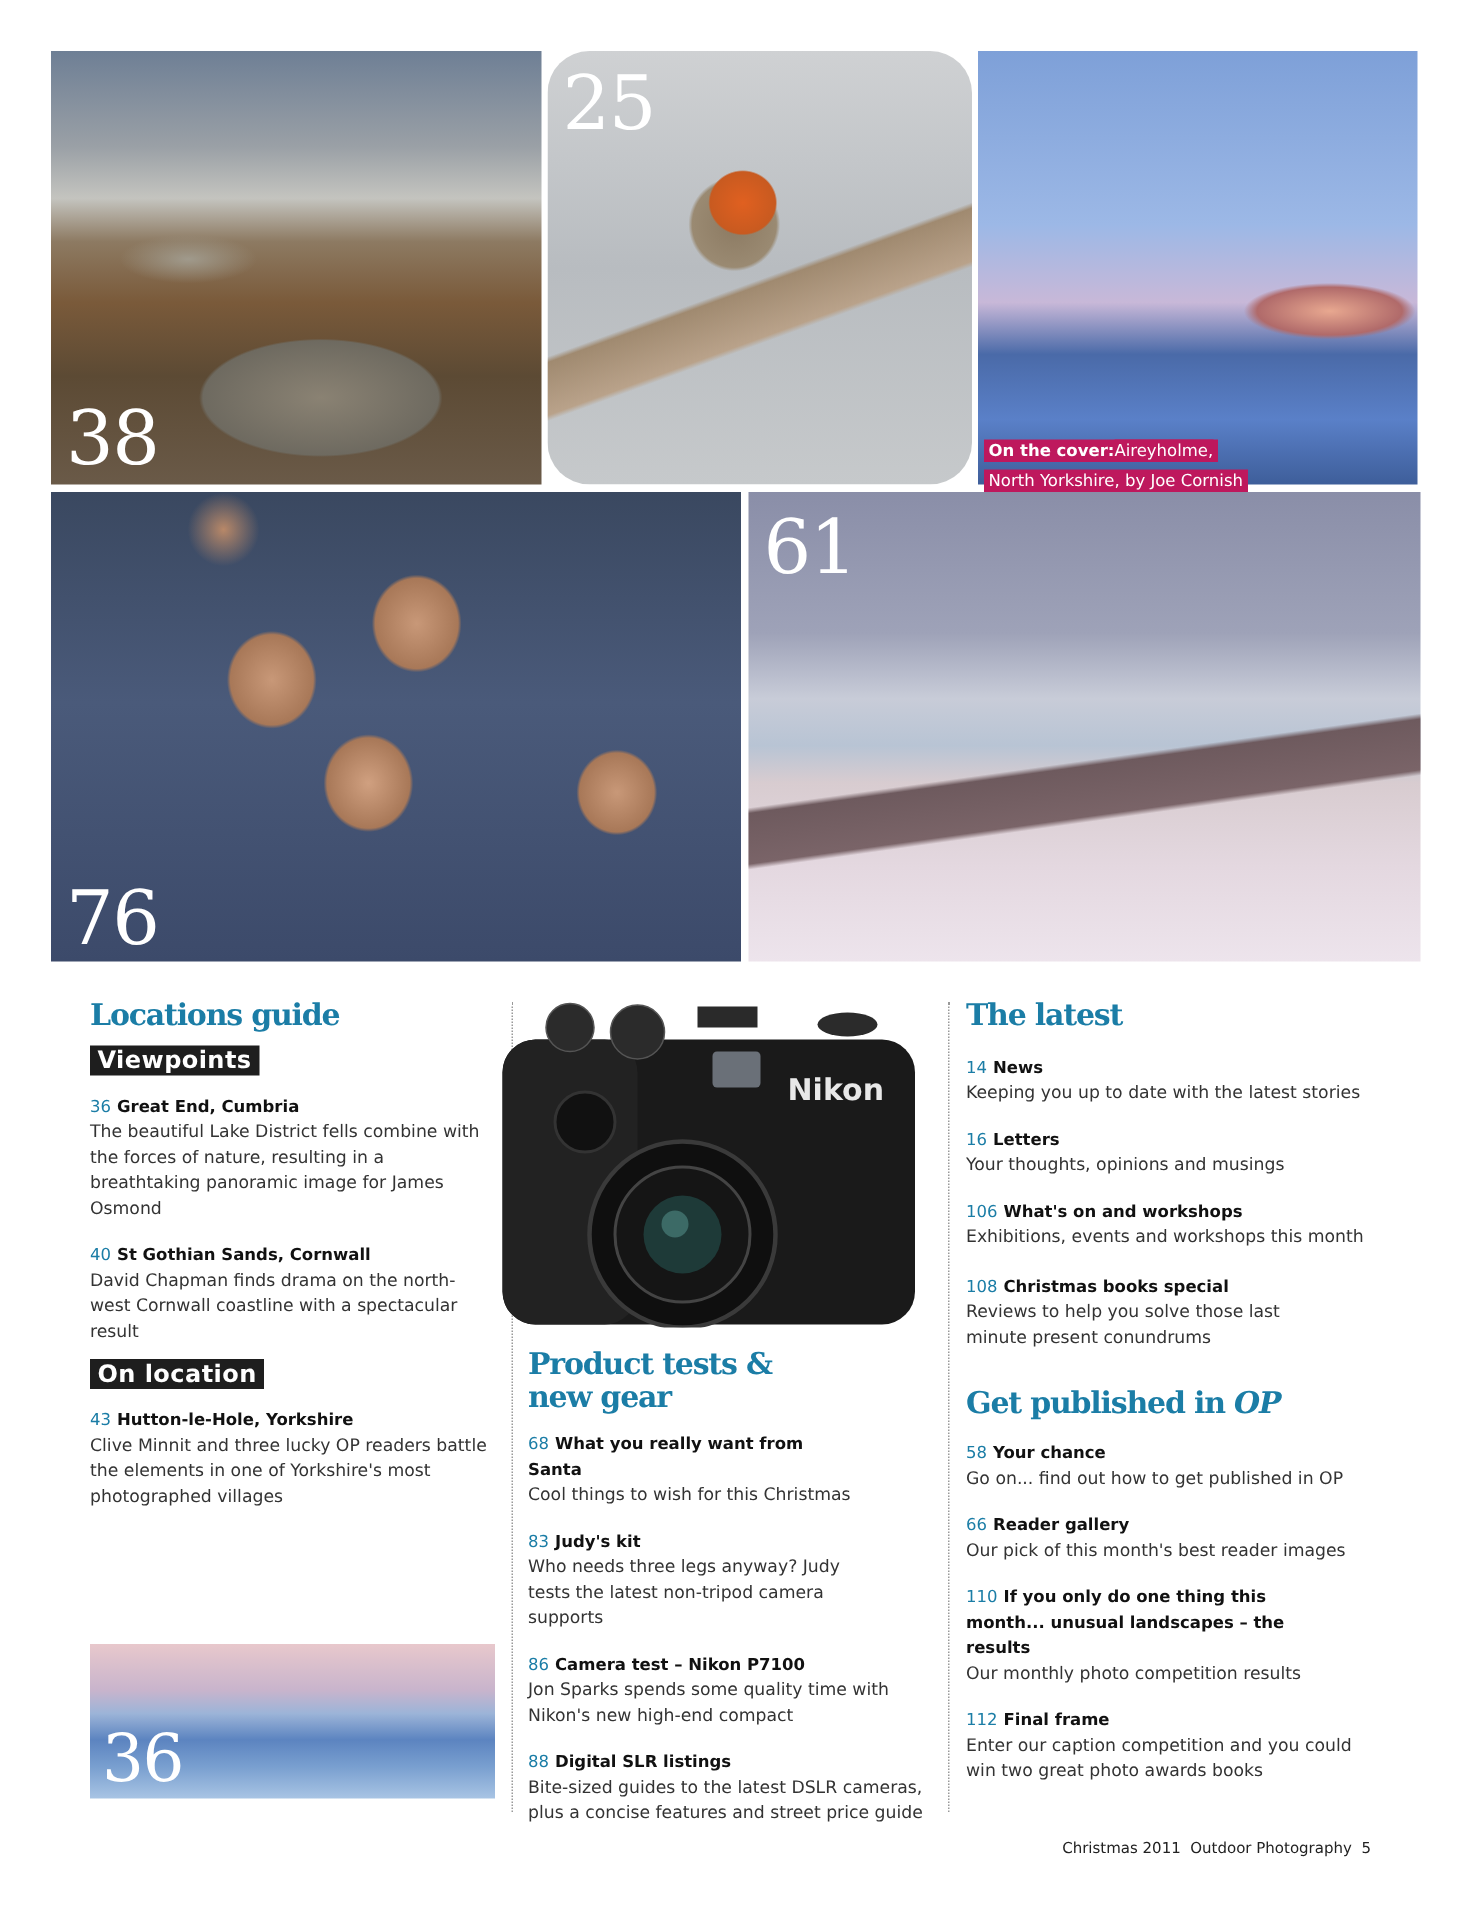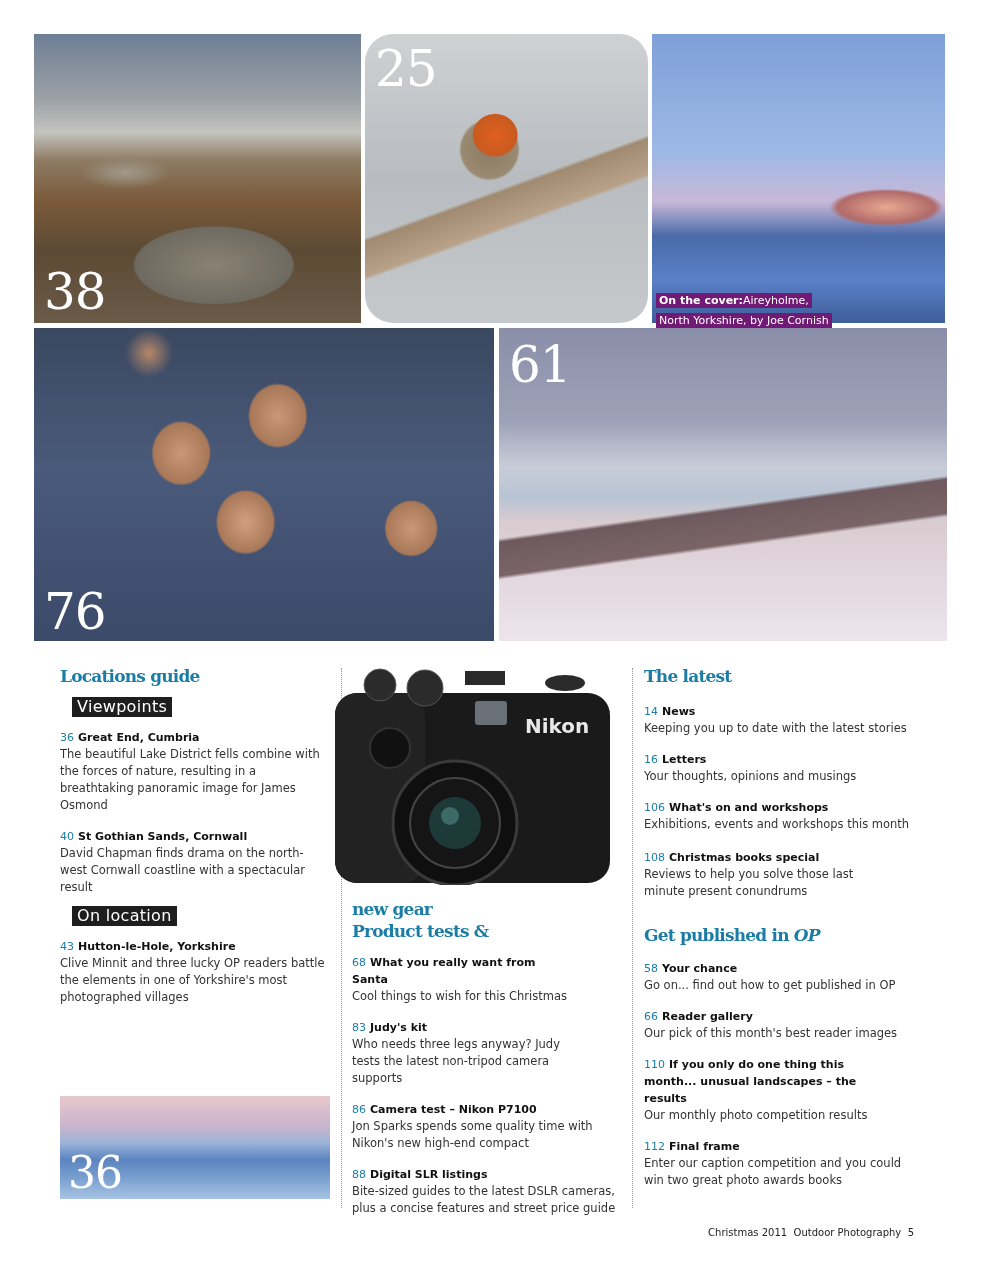--- a/index.html
+++ b/index.html
@@ -31,26 +31,26 @@
       radial-gradient(ellipse 8% 12% at 25% 8%, #b88868 0%, transparent 65%),
       linear-gradient(180deg,#3a4860 0%,#4a5a7a 45%,#3c4a6a 100%);}
   #p61{left:499px;top:328px;width:448px;height:313px;
     background:
       linear-gradient(172deg, transparent 56%, #6e5a5e 57%, #7a6468 66%, transparent 67%),
       linear-gradient(180deg,#8a8ea8 0%,#9ea2b8 30%,#c8ccd8 44%,#b8c4d4 54%,#d8ccd0 62%,#e4d8e0 80%,#ede4ec 100%);}
   #p36{left:60px;top:1096px;width:270px;height:103px;
     background:
       linear-gradient(180deg,#e8c8cc 0%,#c8b4cc 30%,#9cb4d8 45%,#5c84c0 62%,#7aa0d0 80%,#a8c4e4 100%);}
   .caption{position:absolute;left:656px;top:289px;}
-  .caption span{display:inline-block;background:#701a75;color:#fff;font-size:11px;line-height:15px;padding:0 3px;margin-bottom:1px;}
+  .caption span{display:inline-block;background:#be185d;color:#fff;font-size:11px;line-height:15px;padding:0 3px;margin-bottom:1px;}
   .caption b{font-weight:bold;}
   
   .col{position:absolute;}
-  .sec-title{font-family:"DejaVu Serif",serif;font-weight:bold;color:#1b7da6;font-size:17px;line-height:22px;letter-spacing:-0.8px;margin:0 0 10px 0;}
-  .label{display:inline-block;background:#1e1e1e;color:#fff;font-weight:normal;font-size:16px;line-height:20px;padding:0 5px;letter-spacing:0.3px;margin-bottom:12px;margin-left:12px;}
+  .sec-title{font-family:"DejaVu Serif",serif;font-weight:bold;color:#1b7da6;font-size:20px;line-height:22px;letter-spacing:-0.8px;margin:0 0 10px 0;}
+  .label{display:inline-block;background:#1e1e1e;color:#fff;font-weight:bold;font-size:16px;line-height:20px;padding:0 5px;letter-spacing:0.3px;margin-bottom:12px;}
   .entry{margin-bottom:14px;}
   .entry .h{font-size:11px;line-height:17px;font-weight:bold;color:#111;}
   .entry .n{font-weight:normal;color:#1b7da6;margin-right:4px;}
   .entry .d{font-size:11.5px;line-height:17px;color:#333;}
   .divider{position:absolute;width:0;border-left:1px dotted #999;}
   .camera{position:absolute;left:325px;top:663px;width:292px;height:222px;}
   .footer{position:absolute;right:67px;top:1227px;font-size:10px;color:#222;}
   .footer b{font-weight:normal;}
 </style>
 </head>
@@ -111,22 +111,22 @@
     <circle cx="130" cy="160" r="62" fill="#0f0f0f" stroke="#3a3a3a" stroke-width="3"></circle>
     <circle cx="130" cy="160" r="45" fill="#151515" stroke="#444" stroke-width="2"></circle>
     <circle cx="130" cy="160" r="26" fill="#1e3a38"></circle>
     <circle cx="125" cy="153" r="9" fill="#3c6a66"></circle>
     <text x="200" y="70" fill="#e8e8e8" font-family="DejaVu Sans, sans-serif" font-weight="bold" font-size="20">Nikon</text>
   </svg>
 </div>
 
 <div class="col" style="left:352px;top:898px;width:272px;">
   <div class="sec-title" style="margin-bottom:12px;">
+    <div>Product tests &amp;</div>
     <div>new gear</div>
-    <div>Product tests &amp;</div>
   </div>
   <div class="entry">
     <div class="h" style="width:200px;"><span class="n">68</span><span>What you really want from Santa</span></div>
     <div class="d">Cool things to wish for this Christmas</div>
   </div>
   <div class="entry">
     <div class="h"><span class="n">83</span><span>Judy's kit</span></div>
     <div class="d" style="width:235px;">Who needs three legs anyway? Judy tests the latest non-tripod camera supports</div>
   </div>
   <div class="entry">

